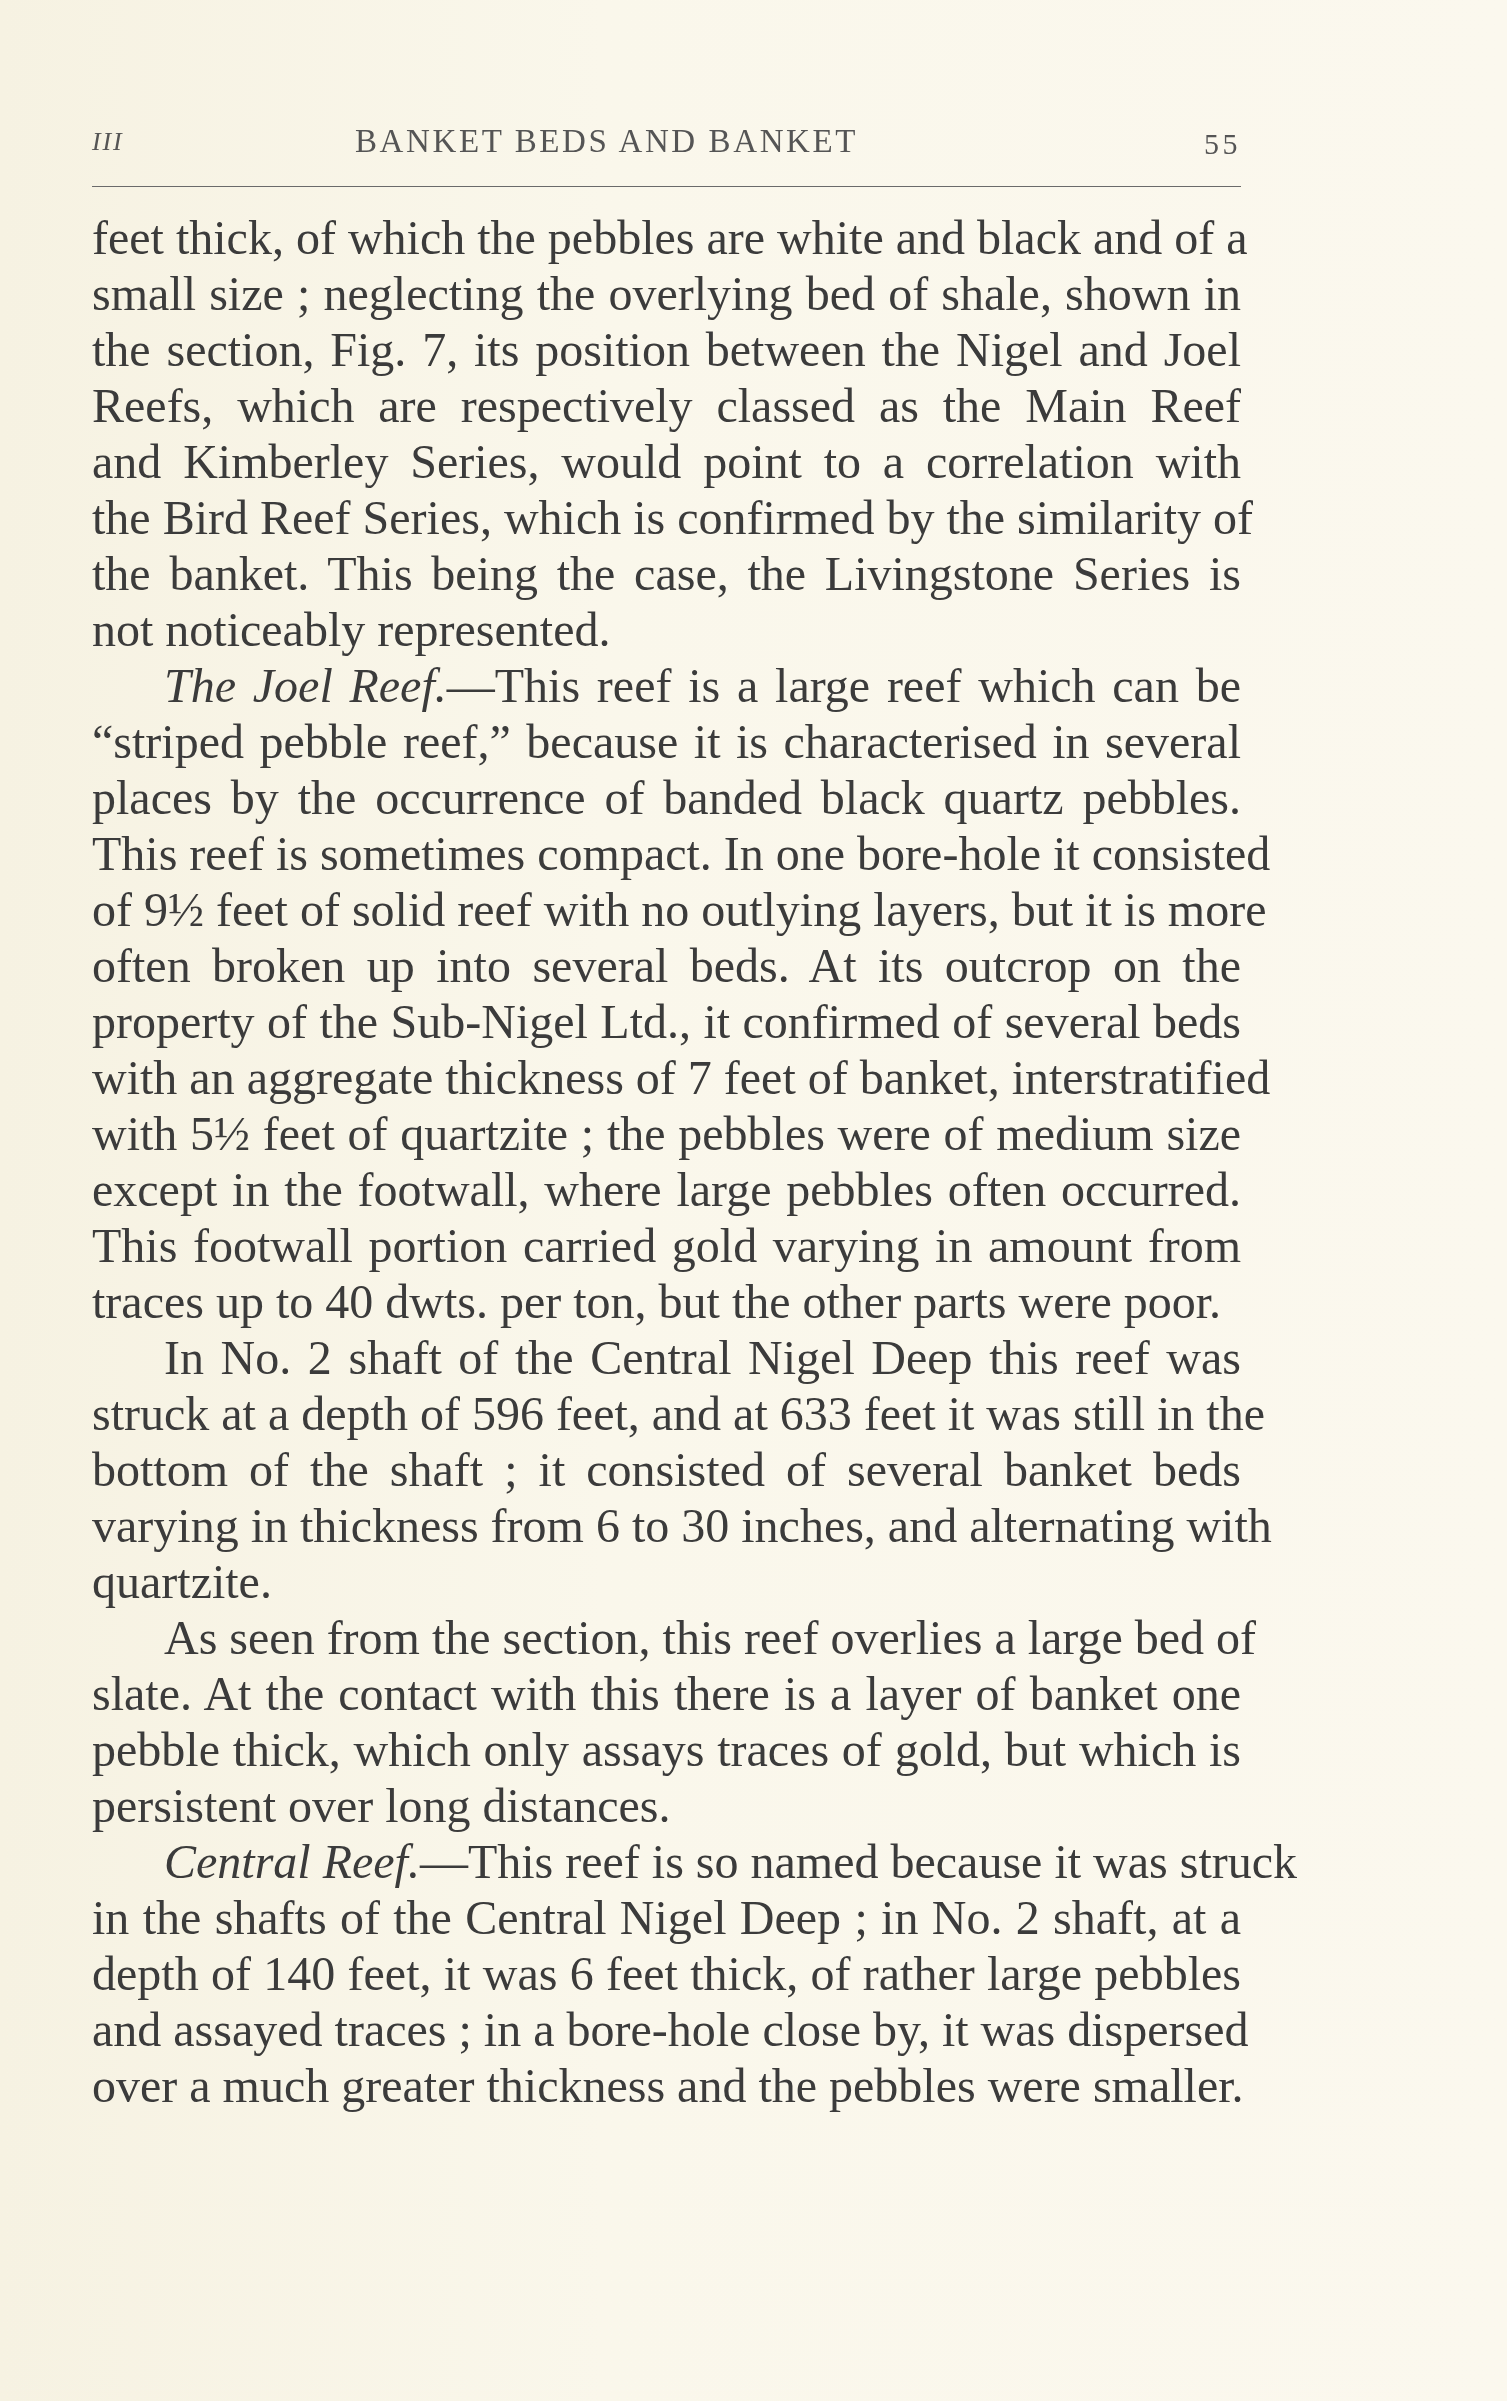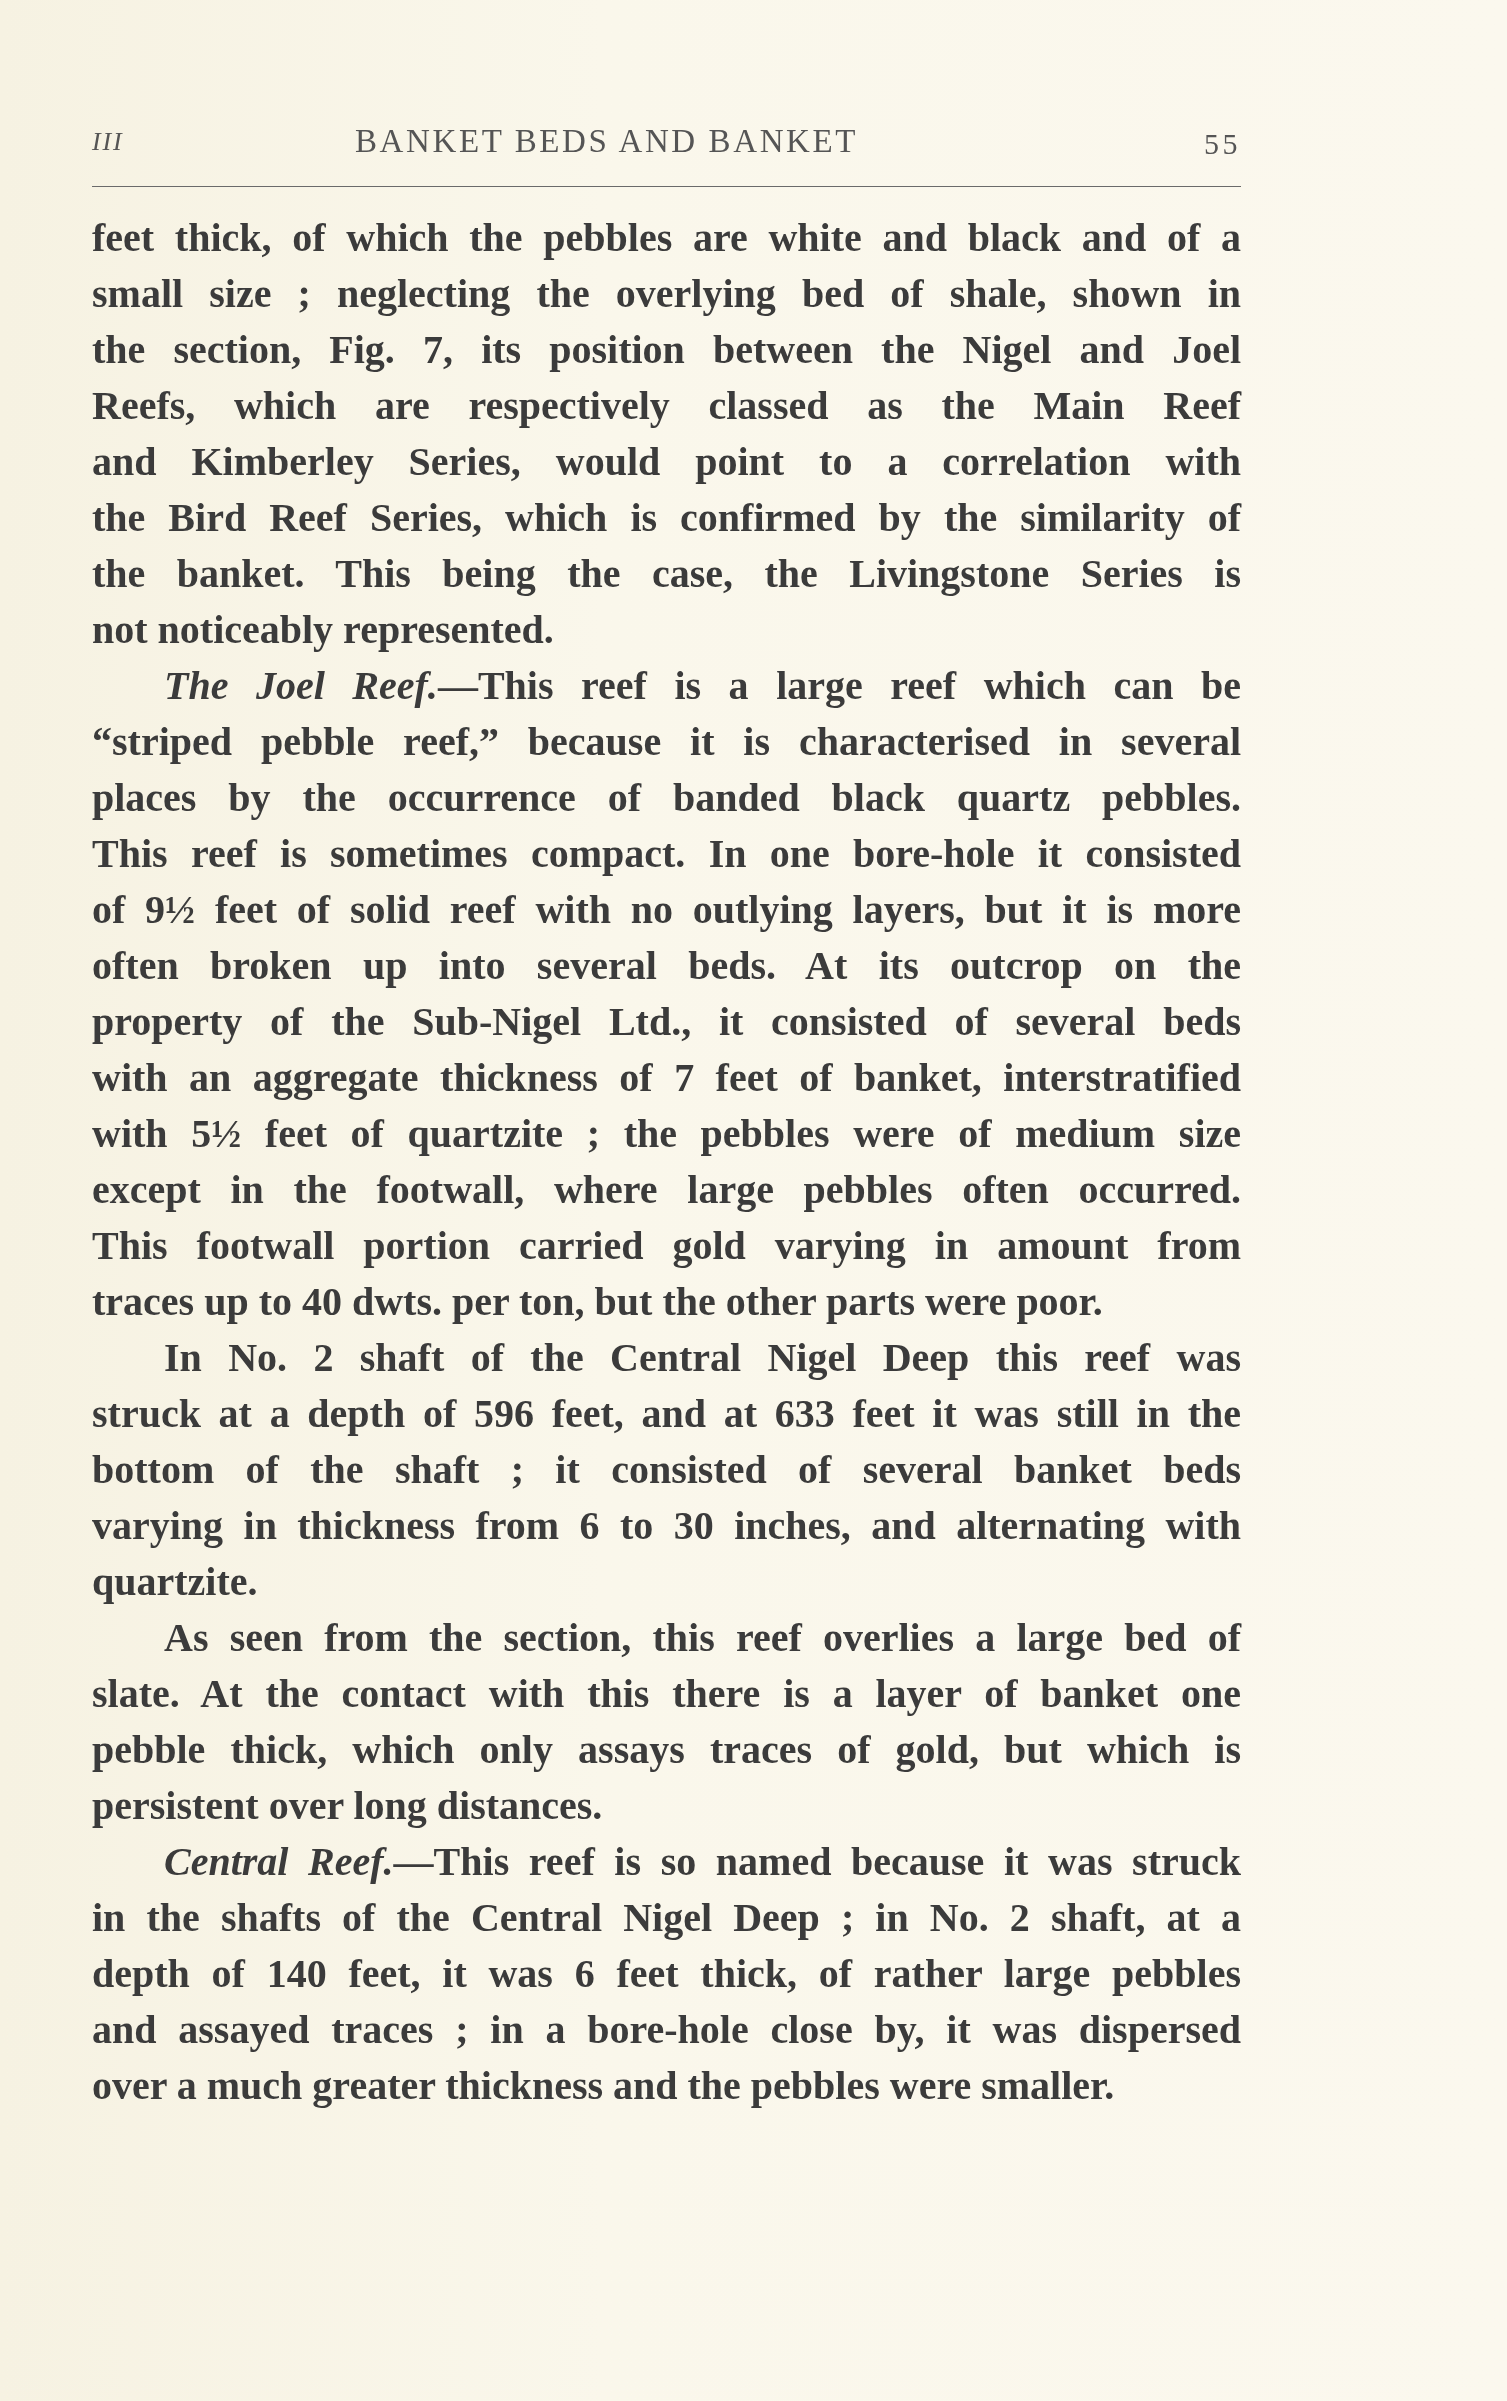--- a/index.html
+++ b/index.html
@@ -66,27 +66,26 @@
   .body-text {
     position: absolute;
     left: 92px;
     top: 210px;
     width: 1149px;
   }
   .line {
     display: block;
     height: 56px;
     line-height: 56px;
-    font-size: 40px;
+    font-size: 48px;
     text-align: justify;
     text-align-last: justify;
     white-space: nowrap;
     overflow: visible;
     color: #3b3b3b;
-    font-weight: bold;
   }
   .line.last {
     text-align: center;
     text-align-last: left;
   }
   .line.indent {
     padding-left: 72px;
   }
   .lead {
     font-style: italic;
@@ -117,21 +116,21 @@
       <span class="line last">not noticeably represented.</span>
     </div>
 
     <div class="paragraph">
       <span class="line indent"><span class="lead">The Joel Reef.</span><span>—This reef is a large reef which can be</span></span>
       <span class="line">“striped pebble reef,” because it is characterised in several</span>
       <span class="line">places by the occurrence of banded black quartz pebbles.</span>
       <span class="line">This reef is sometimes compact. In one bore-hole it consisted</span>
       <span class="line">of 9½ feet of solid reef with no outlying layers, but it is more</span>
       <span class="line">often broken up into several beds. At its outcrop on the</span>
-      <span class="line">property of the Sub-Nigel Ltd., it consisted of several beds</span>
+      <span class="line">property of the Sub-Nigel Ltd., it confirmed of several beds</span>
       <span class="line">with an aggregate thickness of 7 feet of banket, interstratified</span>
       <span class="line">with 5½ feet of quartzite ; the pebbles were of medium size</span>
       <span class="line">except in the footwall, where large pebbles often occurred.</span>
       <span class="line">This footwall portion carried gold varying in amount from</span>
       <span class="line last">traces up to 40 dwts. per ton, but the other parts were poor.</span>
     </div>
 
     <div class="paragraph">
       <span class="line indent">In No. 2 shaft of the Central Nigel Deep this reef was</span>
       <span class="line">struck at a depth of 596 feet, and at 633 feet it was still in the</span>

